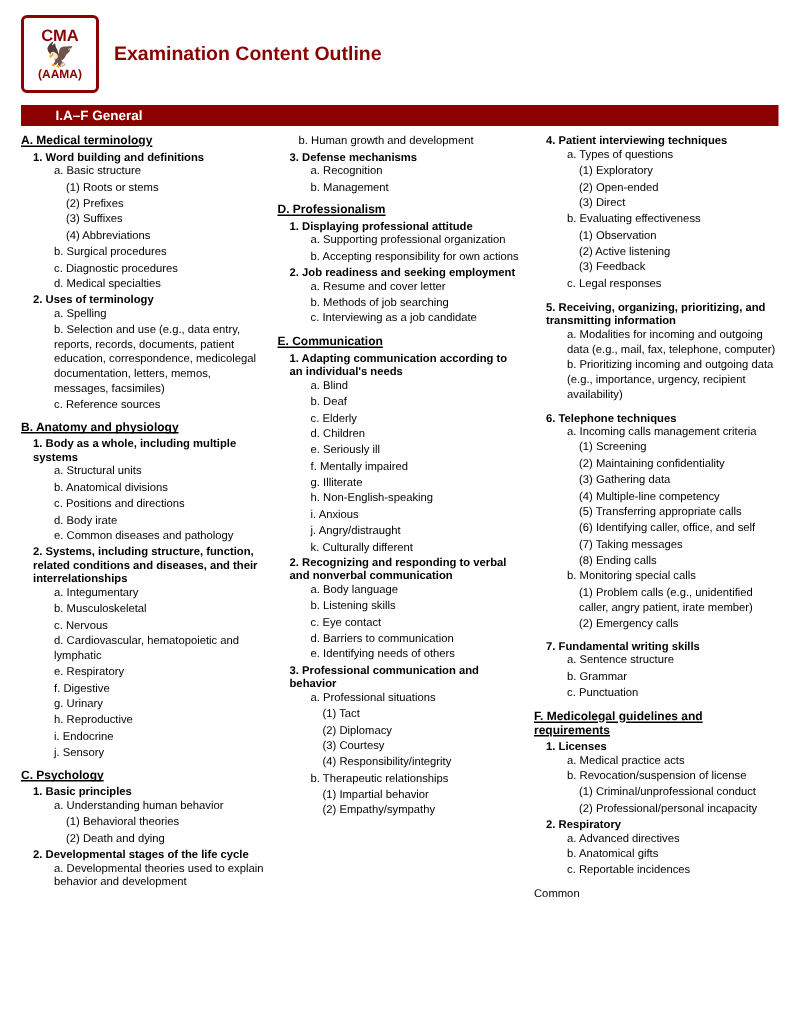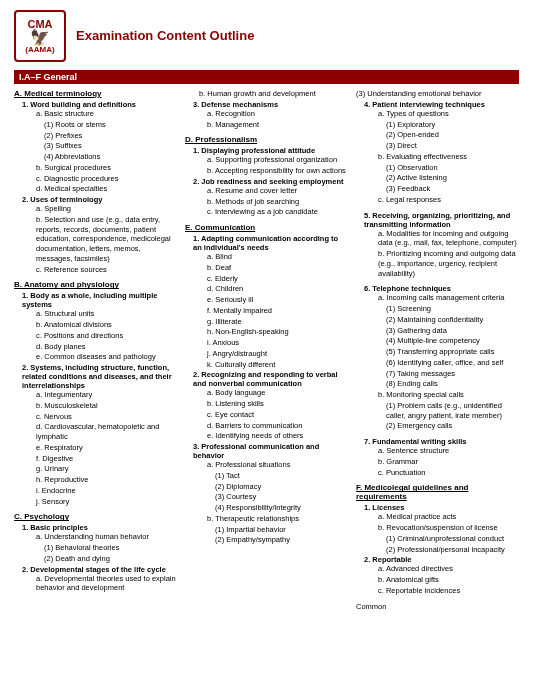--- a/index.html
+++ b/index.html
@@ -67,21 +67,21 @@
       color: #8B0000;
       line-height: 1.1;
     }
 
     
     .section-bar {
       background: #8B0000;
       color: #fff;
       font-size: 9px;
       font-weight: bold;
-      padding: 2px 5px;
+      padding: 2px 23px;
       margin-bottom: 5px;
     }
 
     
     .content-columns {
       display: flex;
       gap: 8px;
     }
     .col {
       flex: 1;
@@ -174,21 +174,21 @@
     </div>
 
     <div class="topic-section">
       <div class="topic-title main-letter">B. Anatomy and physiology</div>
 
       <div class="numbered-item">
         <span class="num-label">1. </span><span class="num-title">Body as a whole, including multiple systems</span>
         <div class="letter-item">a. Structural units</div>
         <div class="letter-item">b. Anatomical divisions</div>
         <div class="letter-item">c. Positions and directions</div>
-        <div class="letter-item">d. Body planes</div>
+        <div class="letter-item">d. Body irate</div>
         <div class="letter-item">e. Common diseases and pathology</div>
       </div>
 
       <div class="numbered-item">
         <span class="num-label">2. </span><span class="num-title">Systems, including structure, function, related conditions and diseases, and their interrelationships</span>
         <div class="letter-item">a. Integumentary</div>
         <div class="letter-item">b. Musculoskeletal</div>
         <div class="letter-item">c. Nervous</div>
         <div class="letter-item">d. Cardiovascular, hematopoietic and lymphatic</div>
         <div class="letter-item">e. Respiratory</div>
@@ -285,21 +285,20 @@
         <div class="letter-item">b. Therapeutic relationships</div>
         <div class="paren-item">(1) Impartial behavior</div>
         <div class="paren-item">(2) Empathy/sympathy</div>
       </div>
     </div>
 
   </div>
 
   <div class="col">
 
-    <div class="paren-item" style="margin-left:0;">(3) Understanding emotional behavior</div>
 
     <div class="topic-section">
       <div class="numbered-item">
         <span class="num-label">4. </span><span class="num-title">Patient interviewing techniques</span>
         <div class="letter-item">a. Types of questions</div>
         <div class="paren-item">(1) Exploratory</div>
         <div class="paren-item">(2) Open-ended</div>
         <div class="paren-item">(3) Direct</div>
         <div class="letter-item">b. Evaluating effectiveness</div>
         <div class="paren-item">(1) Observation</div>
@@ -349,21 +348,21 @@
 
       <div class="numbered-item">
         <span class="num-label">1. </span><span class="num-title">Licenses</span>
         <div class="letter-item">a. Medical practice acts</div>
         <div class="letter-item">b. Revocation/suspension of license</div>
         <div class="paren-item">(1) Criminal/unprofessional conduct</div>
         <div class="paren-item">(2) Professional/personal incapacity</div>
       </div>
 
       <div class="numbered-item">
-        <span class="num-label">2. </span><span class="num-title">Reportable</span>
+        <span class="num-label">2. </span><span class="num-title">Respiratory</span>
         <div class="letter-item">a. Advanced directives</div>
         <div class="letter-item">b. Anatomical gifts</div>
         <div class="letter-item">c. Reportable incidences</div>
       </div>
     </div>
 
     <div style="margin-top: 6px; font-size: 7.5px;">Common</div>
 
   </div>
 

